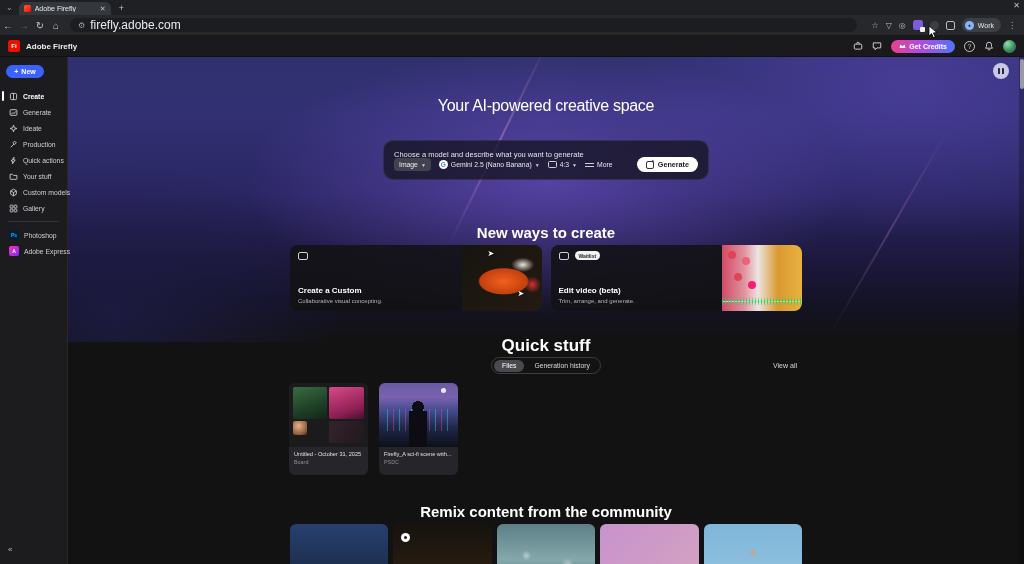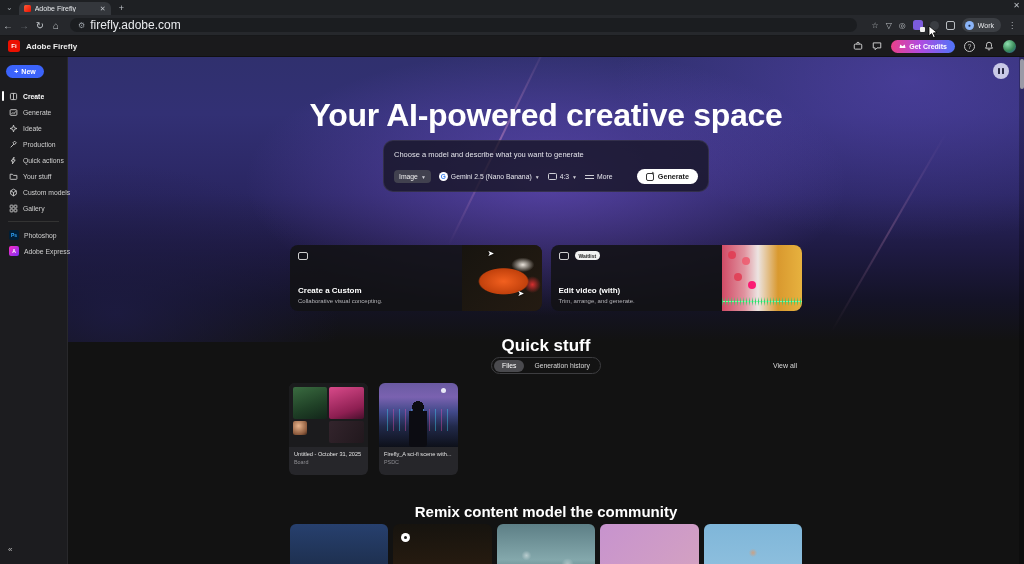--- a/index.html
+++ b/index.html
@@ -95,23 +95,23 @@
 
   .pause-btn { position:absolute; right:15px; top:6px; width:16px; height:16px;
     border-radius:50%; background:#c9c9e6; display:flex; align-items:center;
     justify-content:center; gap:2px; z-index:4; }
   .pause-btn i { width:2px; height:6px; background:#2a2a44; border-radius:0.5px; }
   .scrollbar { position:absolute; right:0; top:0; width:5px; height:507px; background:rgba(0,0,0,.25); }
   .scroll-thumb { position:absolute; right:0.5px; top:2px; width:4px; height:30px;
     background:#9a9aa6; border-radius:2px; }
 
   .hero-title { position:absolute; left:0; top:40px; width:956px; text-align:center;
-    color:#fff; font-size:32px; font-weight:700; letter-spacing:-0.3px; }
-
-  .prompt-card { position:absolute; left:315px; top:83px; width:326px; height:52px;
+    color:#fff; font-size:16px; font-weight:400; letter-spacing:-0.3px; }
+
+  .prompt-card { position:absolute; left:315px; top:83px; width:326px; height:40px;
     background:rgba(22,21,34,0.78); border:1px solid rgba(255,255,255,0.09);
     border-radius:10px; padding:9px 10px 7px; z-index:3; }
   .prompt-hint { color:#e3e3ea; font-size:7.5px; }
   .prompt-row { position:absolute; left:10px; right:10px; bottom:7px; display:flex;
     align-items:center; gap:8px; }
   .type-pill { background:#41414f; color:#eee; border-radius:4px; height:13px;
     display:flex; align-items:center; gap:3px; padding:0 5px; font-size:6.8px; }
   .chev { font-size:5px; color:#cfcfd6; }
   .model-grp, .ratio-grp, .more-grp { display:flex; align-items:center; gap:3px;
     color:#e5e5ec; font-size:6.8px; }
@@ -405,35 +405,36 @@
           <span class="sliders-ico"></span>
           <span>More</span>
         </div>
         <div class="generate-btn">
           <span class="gen-ico"></span>
           <span>Generate</span>
         </div>
       </div>
     </div>
 
+    <div class="sec-title nw-title">New ways to create</div>
 
     <div class="cards-row">
       <div class="way-card">
         <span class="wc-ico"></span>
         <span class="wc-title">Create a Custom</span>
         <span class="wc-sub">Collaborative visual concepting.</span>
         <div class="wc-art art-board">
           <span class="cur c1">➤</span>
           <span class="cur c2">➤</span>
         </div>
       </div>
       <div class="way-card">
         <span class="wc-ico"></span>
         <span class="wc-badge">Waitlist</span>
-        <span class="wc-title">Edit video (with)</span>
+        <span class="wc-title">Edit video (beta)</span>
         <span class="wc-sub">Trim, arrange, and generate.</span>
         <div class="wc-art art-video">
           <span class="fruit"></span>
           <span class="waveline"></span>
           <span class="wave"></span>
         </div>
       </div>
     </div>
 
     <div class="sec-title rs-title">Quick stuff</div>
@@ -463,21 +464,21 @@
         <div class="fc-img scifi">
           <span class="moon"></span>
         </div>
         <div class="fc-meta">
           <div class="fc-title">Firefly_A sci-fi scene with...</div>
           <div class="fc-type">PSDC</div>
         </div>
       </div>
     </div>
 
-    <div class="sec-title cm-title">Remix content model the community</div>
+    <div class="sec-title cm-title">Remix content from the community</div>
 
     <div class="community-row">
       <div class="cm-tile cmt1"></div>
       <div class="cm-tile cmt2">
         <span class="play-dot"></span>
       </div>
       <div class="cm-tile cmt3"></div>
       <div class="cm-tile cmt4"></div>
       <div class="cm-tile cmt5"></div>
     </div>

